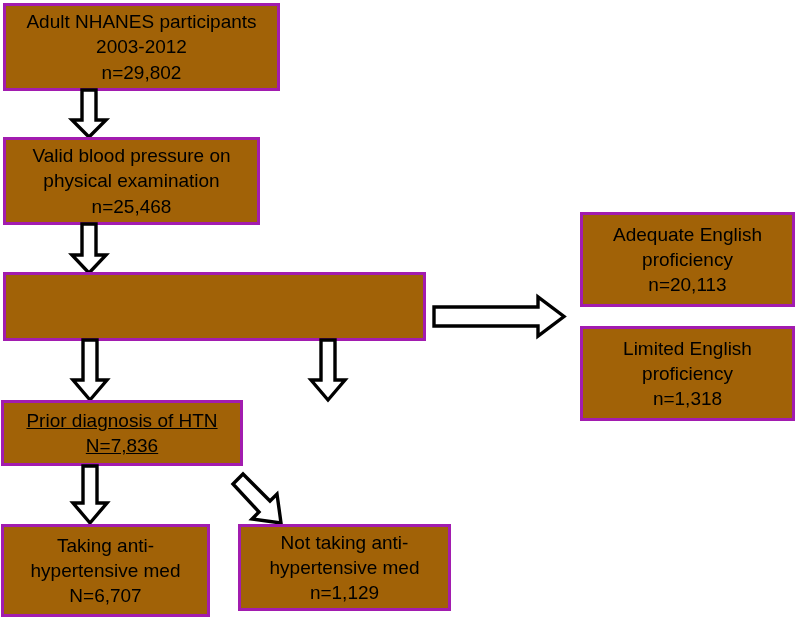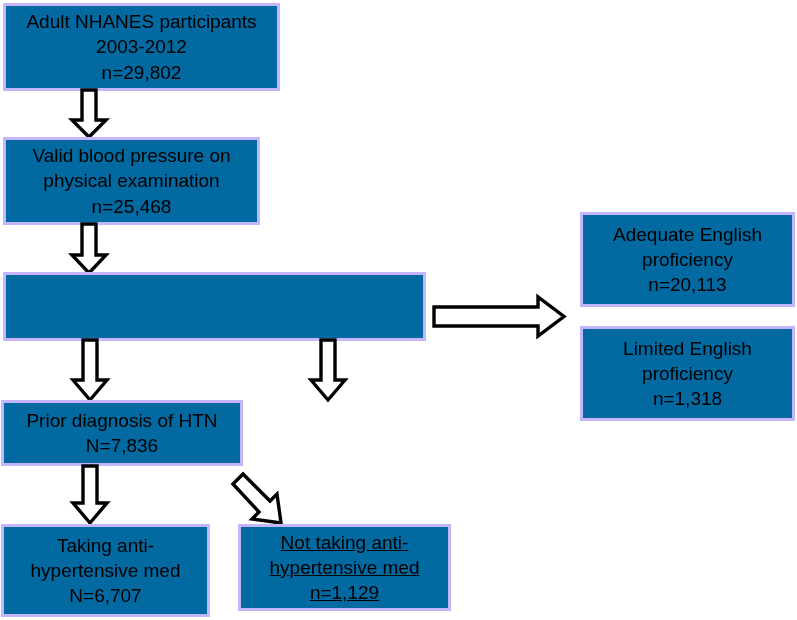--- a/index.html
+++ b/index.html
@@ -15,22 +15,22 @@
   #canvas {
     position: relative;
     width: 797px;
     height: 620px;
     background: #ffffff;
     overflow: hidden;
   }
   .node {
     position: absolute;
     box-sizing: border-box;
-    border: 3px solid #c4b5fd;
-    background: #0369a1;
+    border: 3px solid #a21caf;
+    background: #a16207;
     display: flex;
     flex-direction: column;
     align-items: center;
     justify-content: center;
     text-align: center;
     font-size: 19px;
     line-height: 1.32;
     letter-spacing: 0px;
     padding: 2px 4px;
   }
@@ -102,21 +102,21 @@
       <polygon points="13,0 27,0 27,40 37,40 20,60 3,40 13,40" fill="#ffffff" stroke="#000000" stroke-width="3.4" stroke-linejoin="miter"></polygon>
     </svg>
   </div>
 
   <div class="arrow" style="left:308px; top:340px; width:40px; height:61px;">
     <svg width="40" height="61" viewBox="0 0 40 61" aria-hidden="true">
       <polygon points="13,0 27,0 27,40 37,40 20,60 3,40 13,40" fill="#ffffff" stroke="#000000" stroke-width="3.4" stroke-linejoin="miter"></polygon>
     </svg>
   </div>
 
-  <div class="node" style="left:1px; top:400px; width:242px; height:66px;">
+  <div class="node" style="left:1px; top:400px; width:242px; height:66px;text-decoration:underline;">
     <span class="ln">Prior diagnosis of HTN</span>
     <span class="ln">N=7,836</span>
   </div>
 
 
   <div class="arrow" style="left:70px; top:466px; width:40px; height:58px;">
     <svg width="40" height="58" viewBox="0 0 40 58" aria-hidden="true">
       <polygon points="13,0 27,0 27,37 37,37 20,57 3,37 13,37" fill="#ffffff" stroke="#000000" stroke-width="3.4" stroke-linejoin="miter"></polygon>
     </svg>
   </div>
@@ -126,19 +126,19 @@
       <polygon points="5,14 15,4 42,31 49,24 53,53 24,49 31,42" fill="#ffffff" stroke="#000000" stroke-width="3.4" stroke-linejoin="miter"></polygon>
     </svg>
   </div>
 
   <div class="node" style="left:1px; top:524px; width:209px; height:93px;text-align:center;">
     <span class="ln">Taking anti-</span>
     <span class="ln">hypertensive med</span>
     <span class="ln">N=6,707</span>
   </div>
 
-  <div class="node" style="left:238px; top:524px; width:213px; height:87px;text-decoration:underline;">
+  <div class="node" style="left:238px; top:524px; width:213px; height:87px;">
     <span class="ln">Not taking anti-</span>
     <span class="ln">hypertensive med</span>
     <span class="ln">n=1,129</span>
   </div>
 
 </div>
 
 </body></html>

